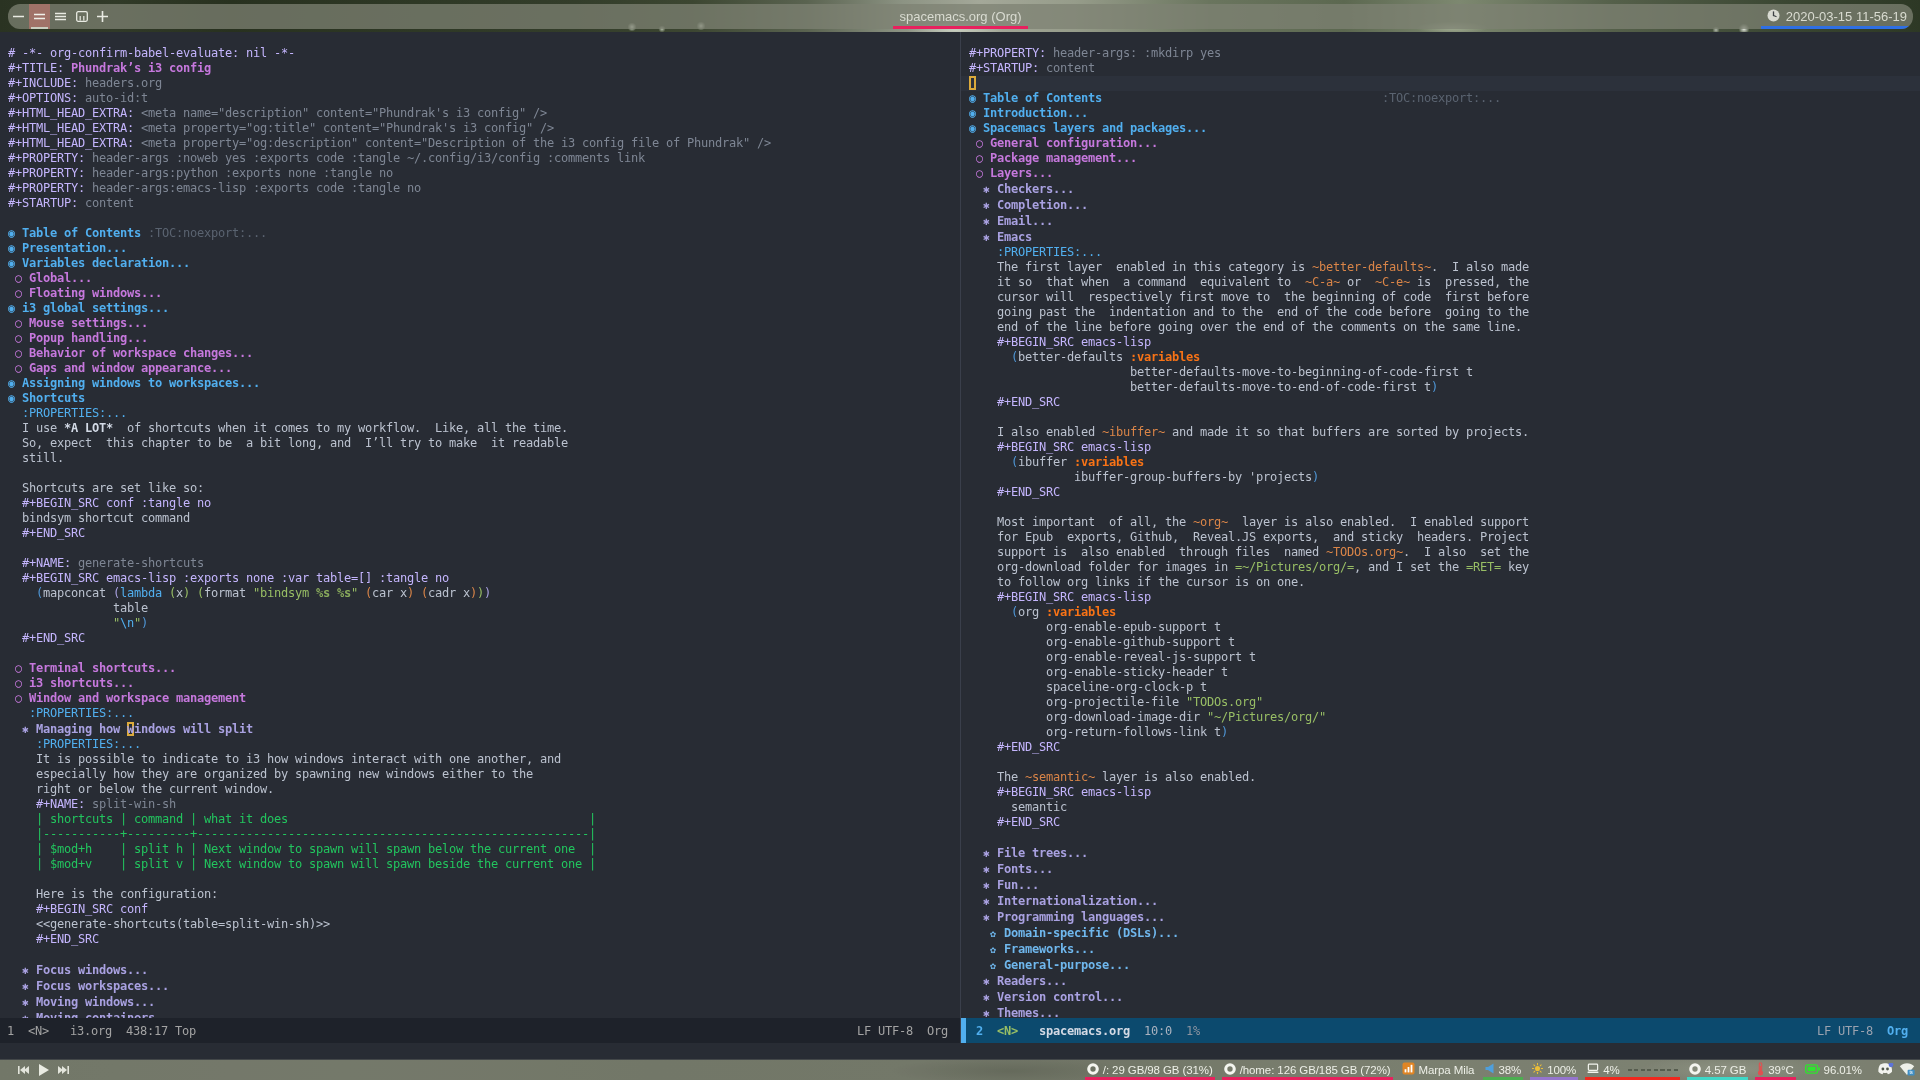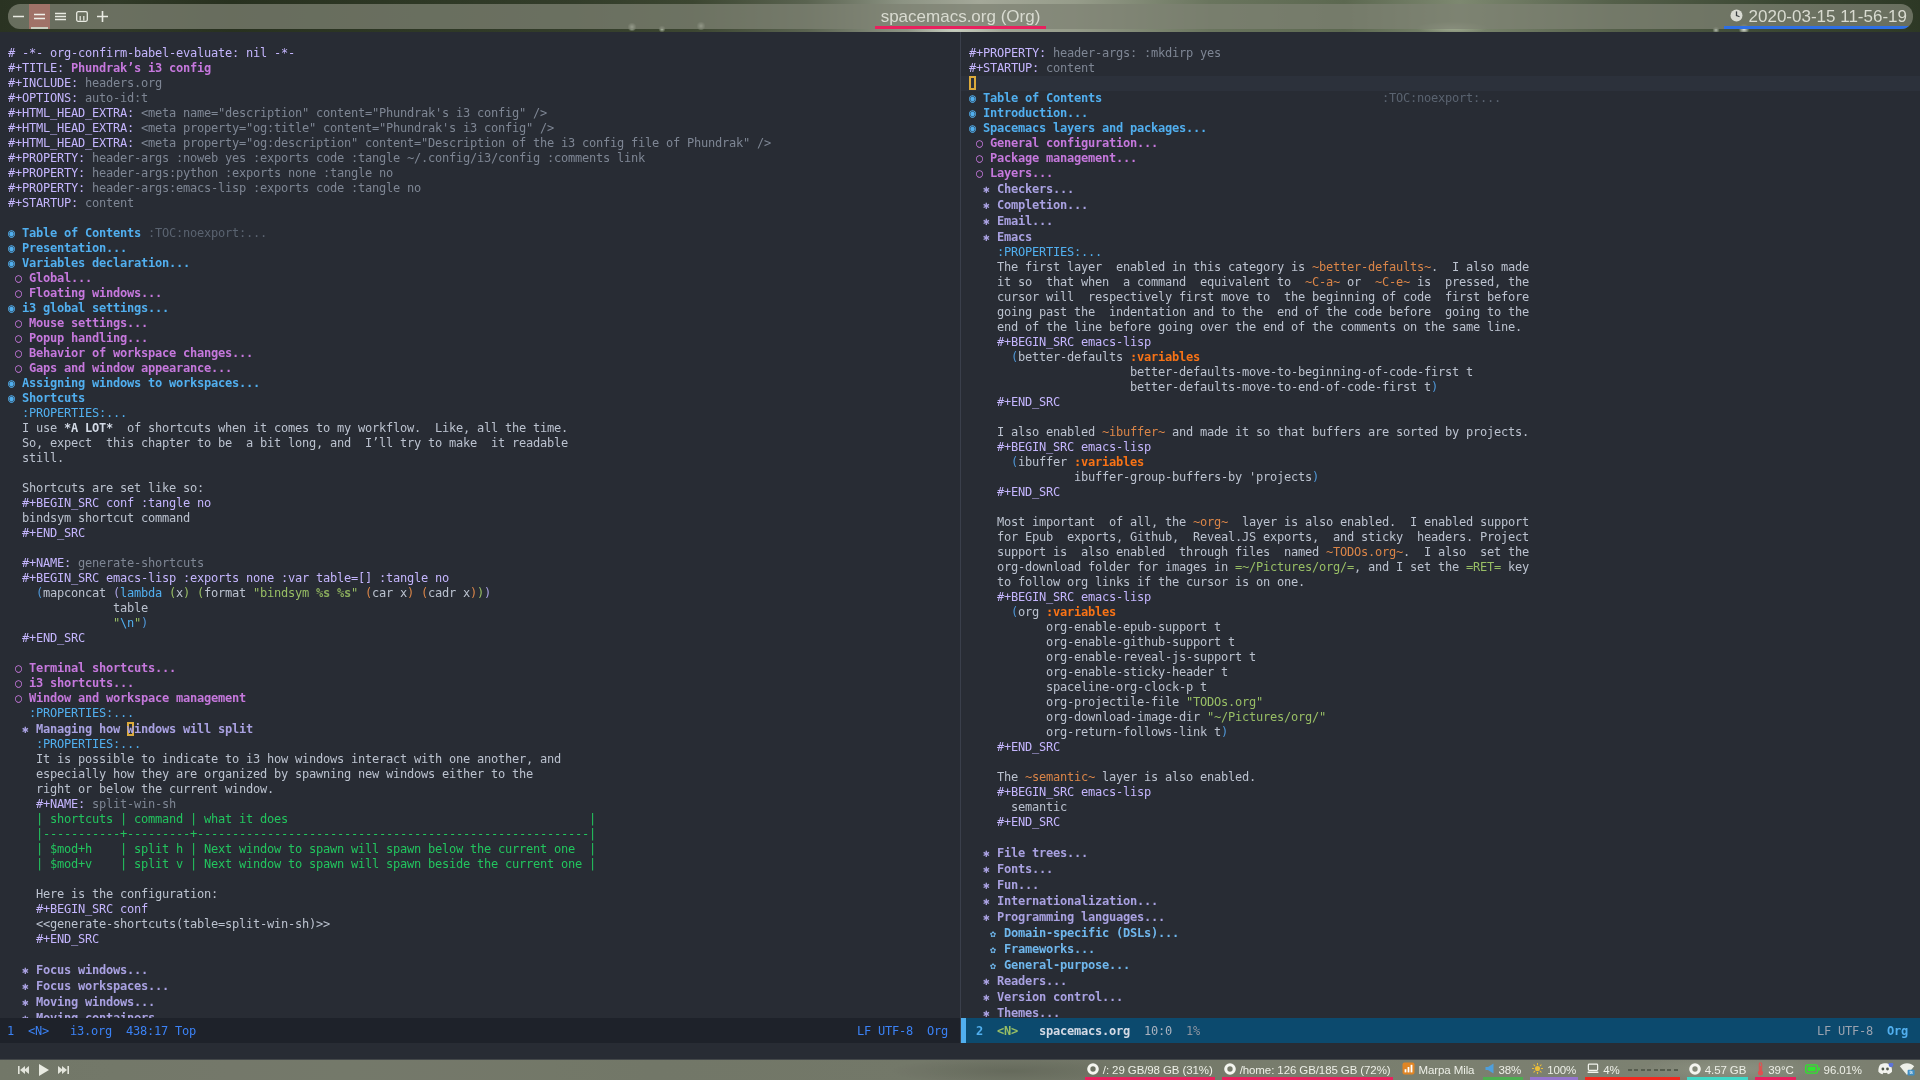--- a/index.html
+++ b/index.html
@@ -29,21 +29,21 @@
   
   .topbar { position:absolute; left:8px; right:7px; top:4px; height:25px; border-radius:12px;
     background:rgba(125,129,115,0.75); display:flex; align-items:center; overflow:hidden; }
   .ws-cells { display:flex; height:100%; }
   .ws-cell { width:21px; height:100%; display:flex; align-items:center; justify-content:center; position:relative; }
   .ws-cell.active { background:rgba(206,118,112,0.55); }
   .ws-cell.active::after { content:""; position:absolute; left:2px; right:2px; bottom:0; height:2px; background:#c9cdbf; }
   .bar-title { position:absolute; left:0; right:0; top:0; height:100%; display:flex; align-items:center; justify-content:center; pointer-events:none; }
   .bar-title .seg { position:relative; height:100%; display:flex; align-items:center; padding:0 6px; }
   .bar-title .seg::after { content:""; position:absolute; left:0; right:0; bottom:0; height:3px; background:var(--ul); }
-  .topbar-text { color:#d9dbd1; font-size:17px; }
+  .topbar-text { color:#d9dbd1; font-size:13px; }
   .clock-seg { position:absolute; right:0px; top:0; height:100%; display:flex; align-items:center; gap:6px; padding:0 6px; }
   .clock-seg::after { content:""; position:absolute; left:0; right:0; bottom:0; height:3px; background:var(--ul); }
 
   
   .editor { position:absolute; left:0; top:32px; width:1920px; height:1028px; background:#282c34; }
   .ewin { position:absolute; top:0; height:1011px; overflow:hidden; }
   .ewin-left { left:0; width:960px; }
   .ewin-right { left:961px; width:959px; }
   .wdivider { position:absolute; left:960px; top:0; width:1px; height:1011px; background:#3a3f4b; }
   .buf { position:absolute; left:0; top:0; right:0; bottom:25px; padding:14px 0 0 8px; overflow:hidden;
@@ -80,21 +80,21 @@
   .fb2 { color:#c678dd; }
   .fb3 { color:#a9a1e1; font-size:11px; }
   .fb4 { color:#6fb7ed; font-size:10px; }
   .cur { box-shadow:inset 0 0 0 2px #dcaa3c; }
 
   
   .modeline { position:absolute; left:0; right:0; bottom:0; height:25px; background:#1e222a;
     font-family:"DejaVu Sans Mono", monospace; font-size:12px; letter-spacing:-0.225px; display:flex; align-items:center; white-space:pre; }
   .modeline .ml-left { flex:1 1 auto; }
   .modeline .ml-right { padding-right:12px; }
-  .ml-inactive, .ml-inactive span { color:#3b82f6;align-items:center; }
+  .ml-inactive, .ml-inactive span { color:#a3a3a3;align-items:center; }
   .ml-active { background:#0c4a6e; }
   .ml-bar { width:5px; height:100%; background:#51afef; margin-right:3px; flex:0 0 auto; }
   .ml-active .ml-num { color:#51afef; font-weight:bold; }
   .ml-active .ml-state { color:#98be65; font-weight:bold; }
   .ml-active .ml-buf { color:#d4dae5; font-weight:bold; }
   .ml-active .ml-pos { color:#aab2bf; }
   .ml-active .ml-pct { color:#8b93a0; }
   .ml-active .ml-eol { color:#9aa2af; }
   .ml-active .ml-mode { color:#51afef; font-weight:bold; }
 

